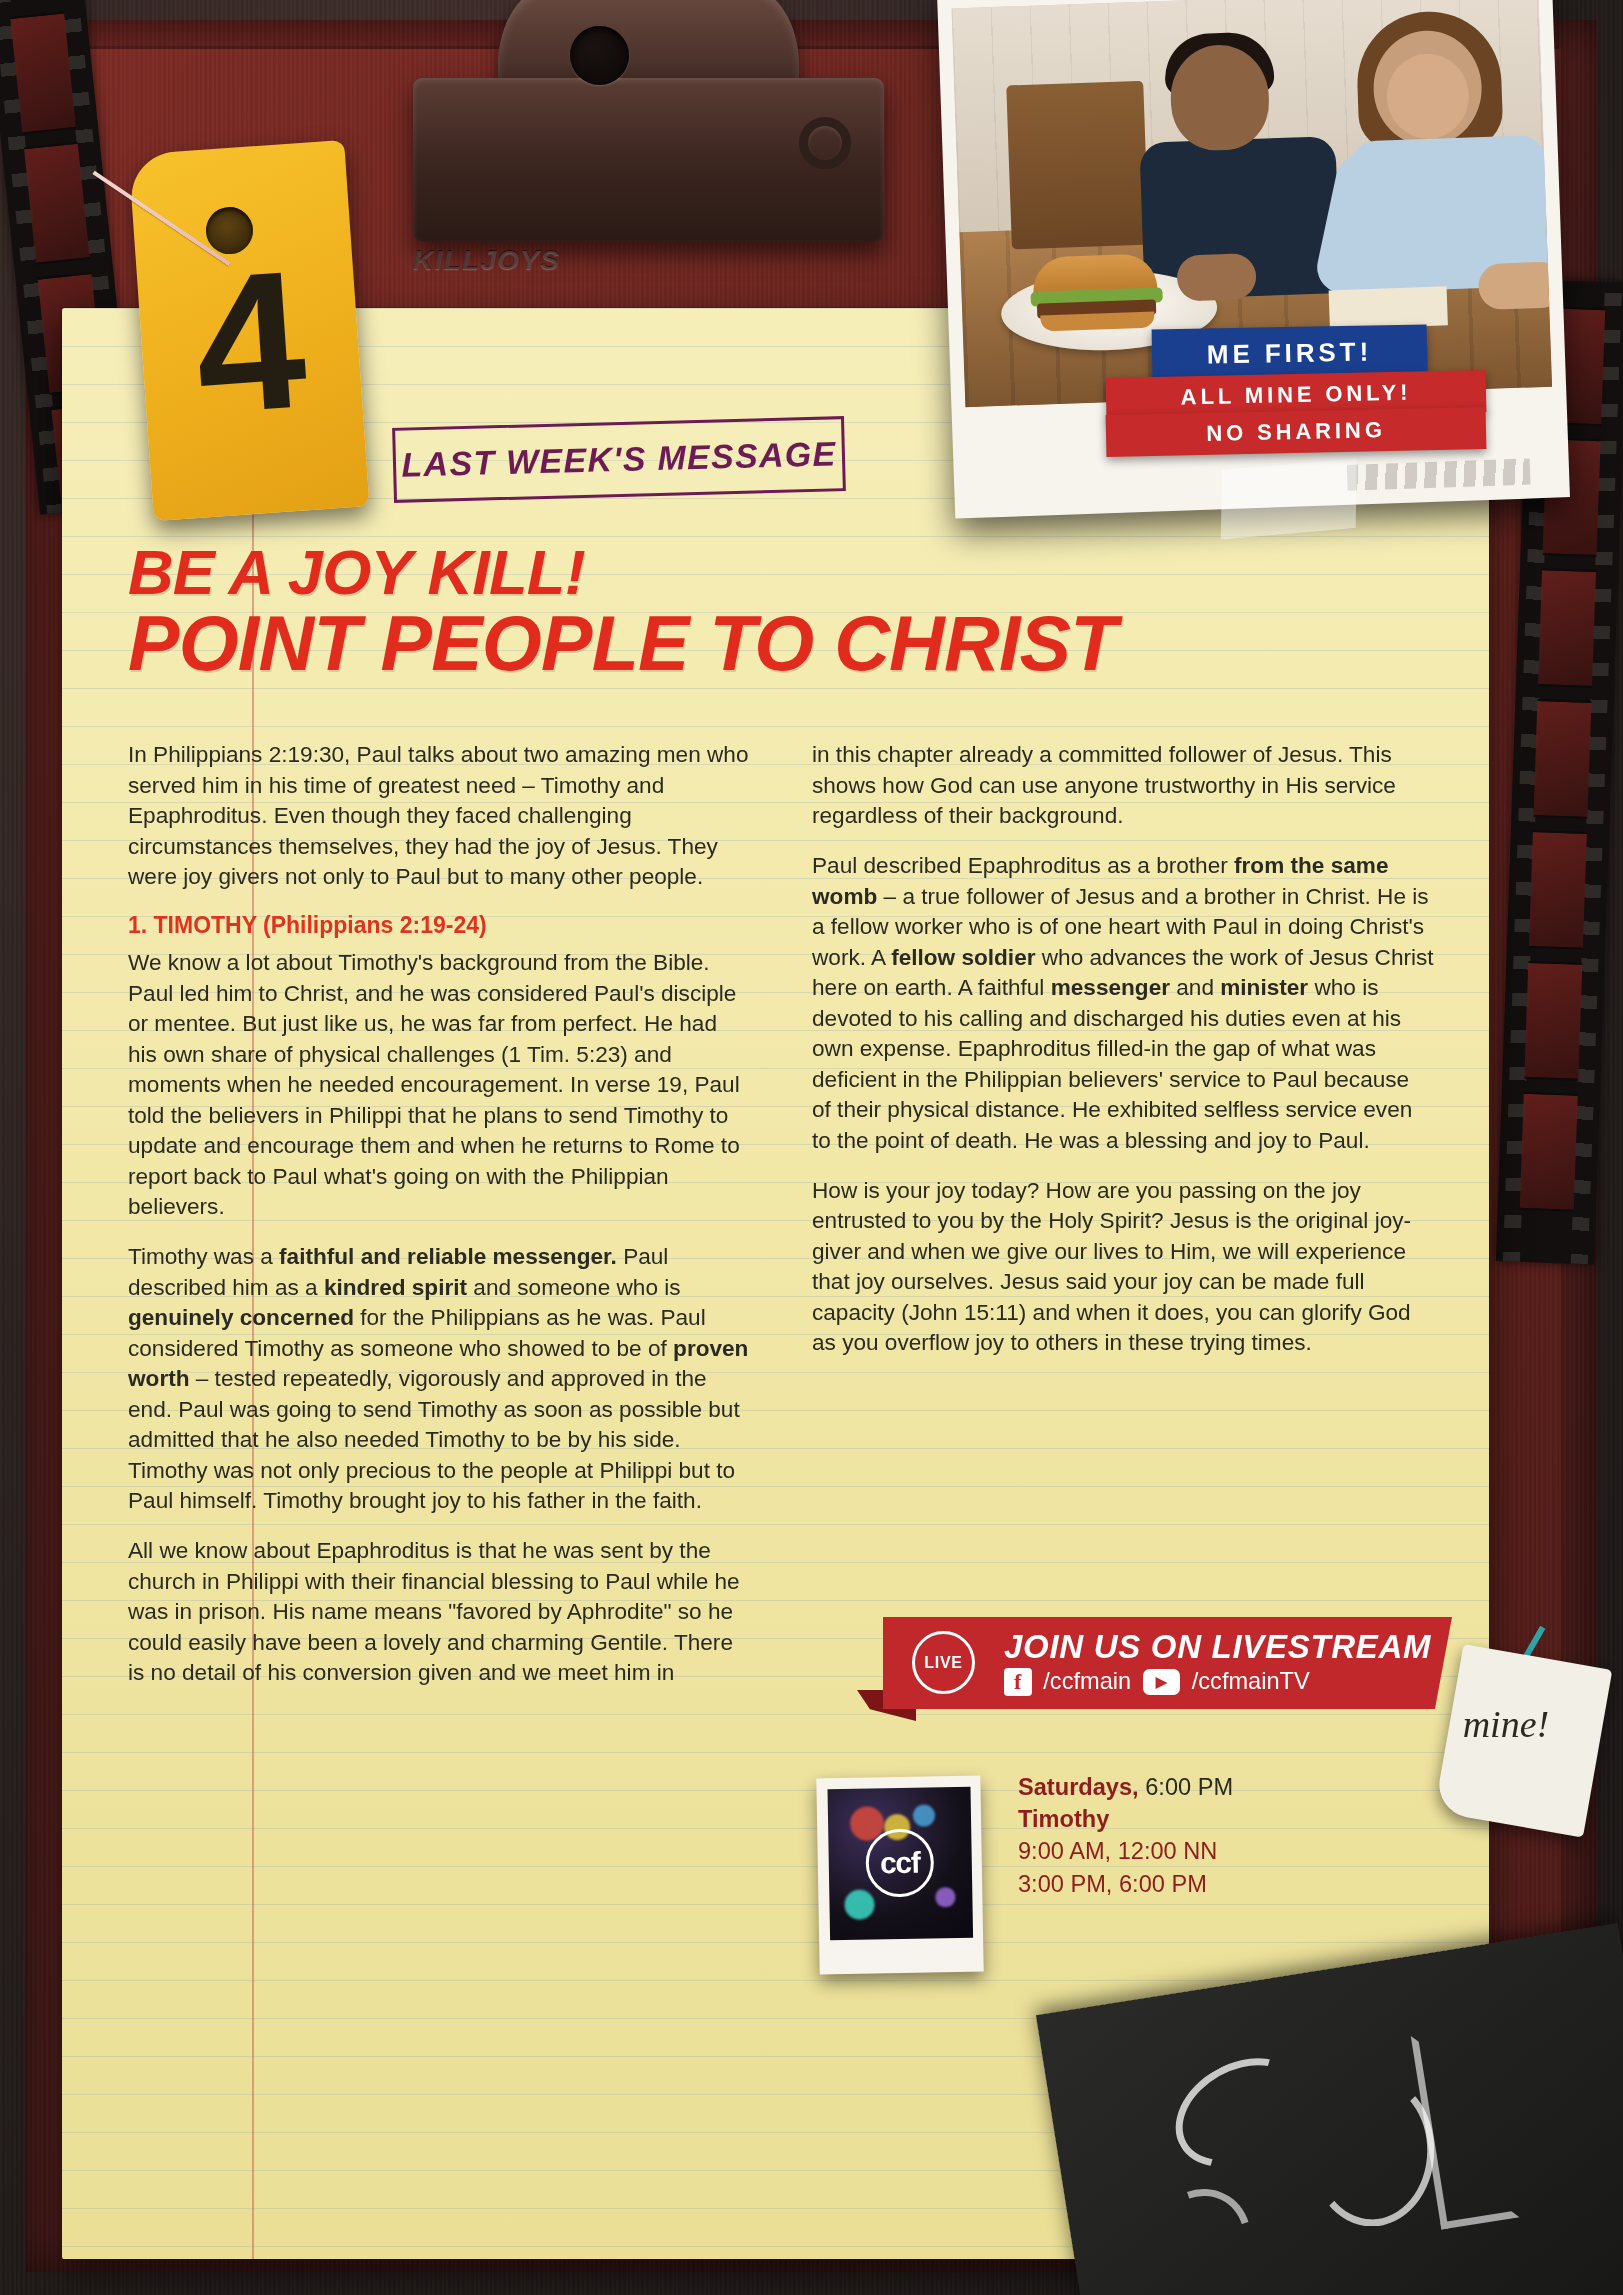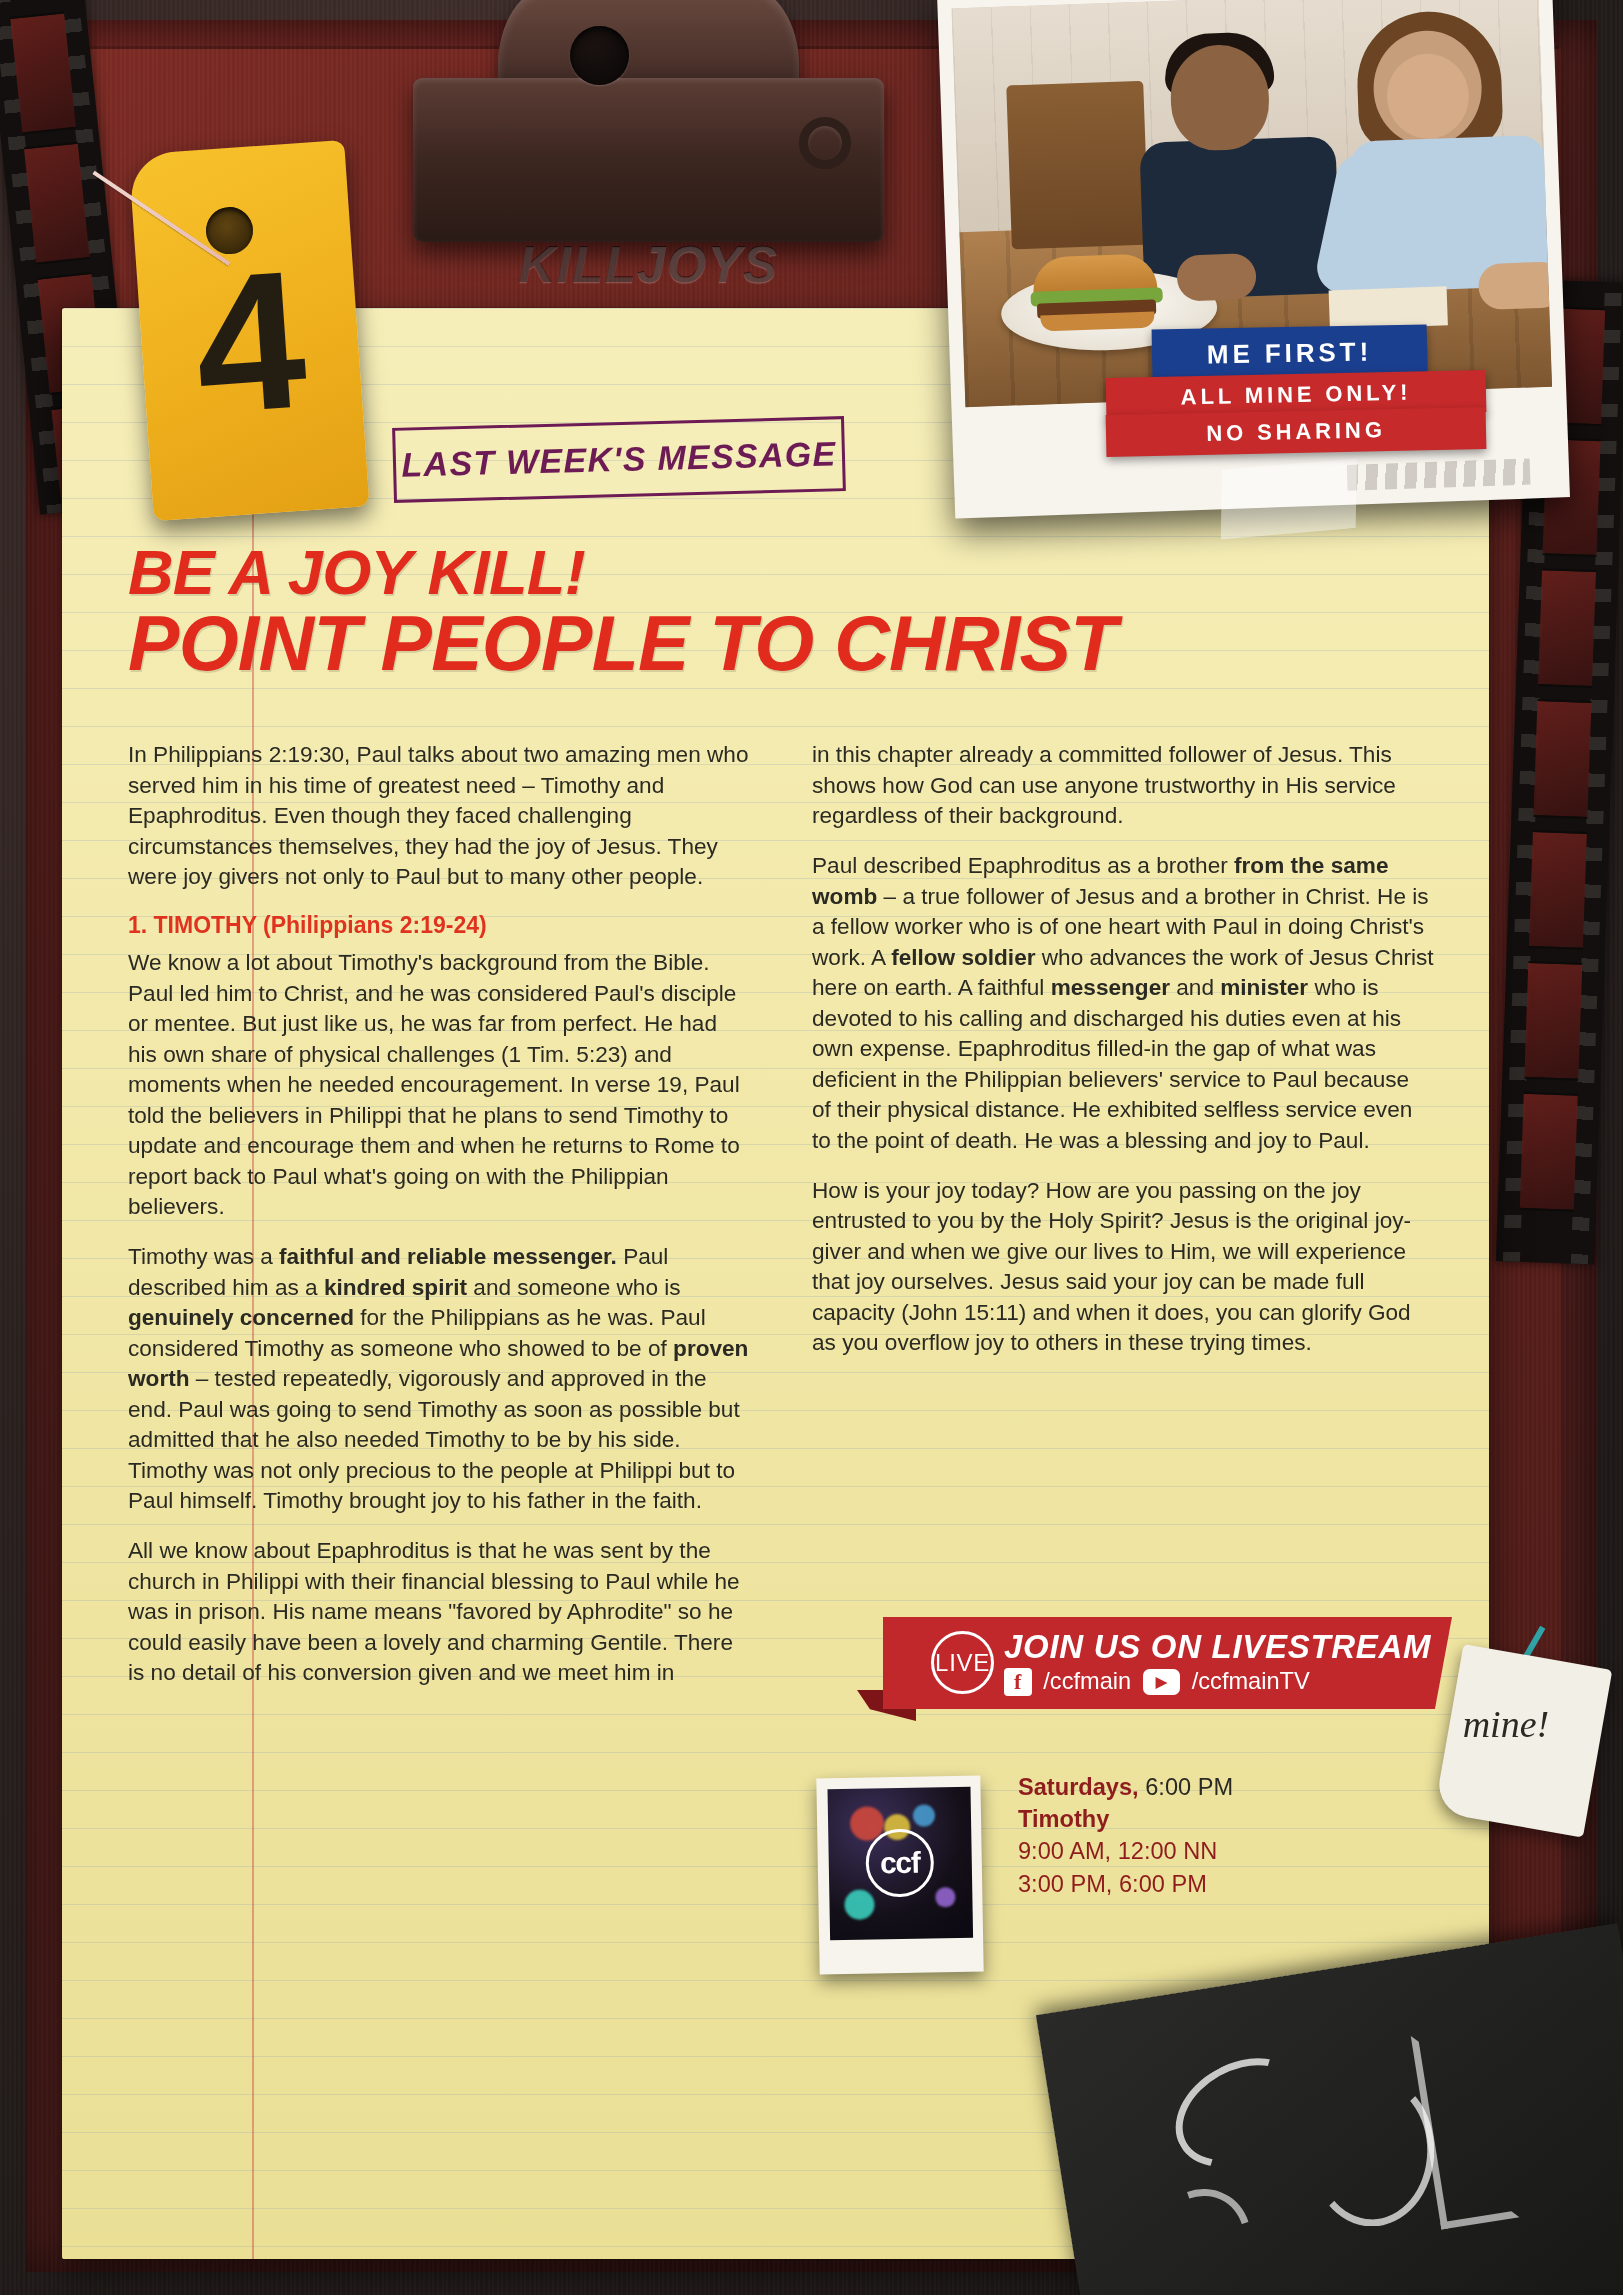--- a/index.html
+++ b/index.html
@@ -81,23 +81,23 @@
     border-radius: 50%;
     background: radial-gradient(circle at 40% 35%, #1a1210, #0a0807);
     box-shadow: inset 0 2.6px 6.5px rgba(0,0,0,.9), 0 1.3px 2px rgba(255,255,255,.15);
   }
   #clip .clip-ring {
     position: absolute; left: 432px; top: 137px; width: 52px; height: 52px;
     border-radius: 50%; border: 9.2px solid #2f1f1b;
     box-shadow: inset 0 2px 3.9px rgba(255,255,255,.12);
   }
   #clip .brand {
-    position: absolute; left: 0; top: 158px; width: 471px; text-align: center;
+    position: absolute; left: 0; top: 167px; width: 471px; 
     font-family: "Liberation Sans", sans-serif;
-    font-weight: bold; font-style: italic; font-size: 51px; letter-spacing: 1.3px;
+    font-weight: bold; font-style: italic; font-size: 28px; letter-spacing: 1.3px;
     color: rgba(255,255,255,.13);
     text-shadow: 0 -1.3px 0 rgba(0,0,0,.5), 0 1.3px 1.3px rgba(255,255,255,.07);
   }
   #clip .brand b { color: rgba(255,255,255,.17); }
 
   
   #pad {
     position: absolute; left: 62px; top: 308px; width: 1427px; height: 1951px;
     background:
       repeating-linear-gradient(to bottom, rgba(120,150,180,.22) 0 1.3px, rgba(0,0,0,0) 1.3px 38px),
@@ -274,24 +274,24 @@
     background: #c0282c;
     clip-path: polygon(0 0, 100% 0, 97% 100%, 0 100%);
     box-shadow: 0 6.5px 14.4px rgba(0,0,0,.35);
   }
   #live .fold {
     position: absolute; left: 0; top: 73px; width: 59px; height: 31px;
     background: #7d1417;
     clip-path: polygon(0 0, 100% 0, 100% 100%, 22% 62%);
   }
   #live .live-circle {
-    position: absolute; left: 74px; top: 14.4px; width: 63px; height: 63px;
+    position: absolute; left: 55px; top: 14.4px; width: 63px; height: 63px;
     border-radius: 50%; border: 3.9px solid #fff;
     display: flex; align-items: center; justify-content: center;
-    color: #fff; font-weight: normal; font-size: 24px; letter-spacing: 0.7px;
+    color: #fff; font-weight: bold; font-size: 16px; letter-spacing: 0.7px;
   }
   #live .live-title {
     position: absolute; left: 147px; top: 10.5px;
     color: #fff; font-weight: bold; font-style: italic; font-size: 33px; letter-spacing: 0.7px;
   }
   #live .handles {
     position: absolute; left: 147px; top: 51px;
     display: flex; align-items: center; gap: 11.8px;
     color: #fff; font-size: 23.6px;
   }

